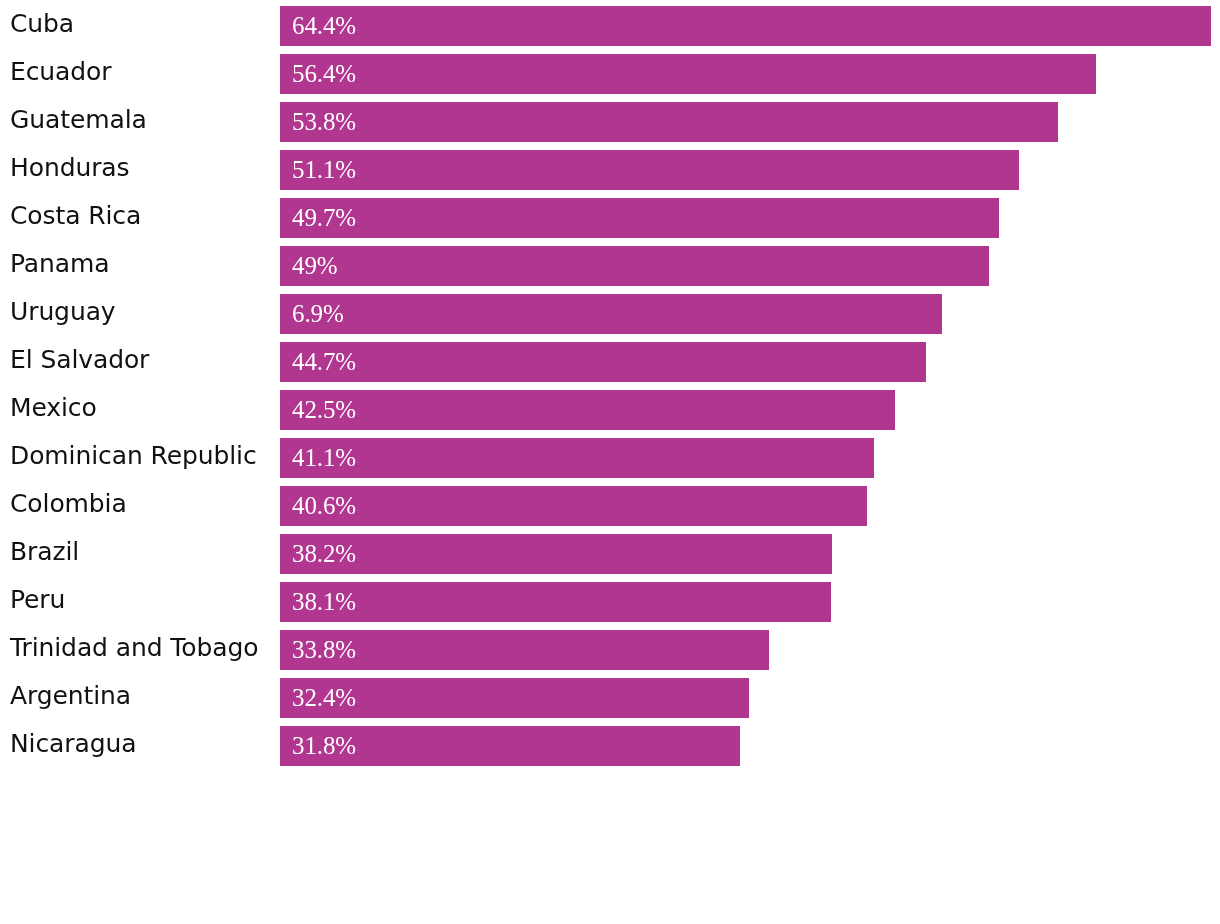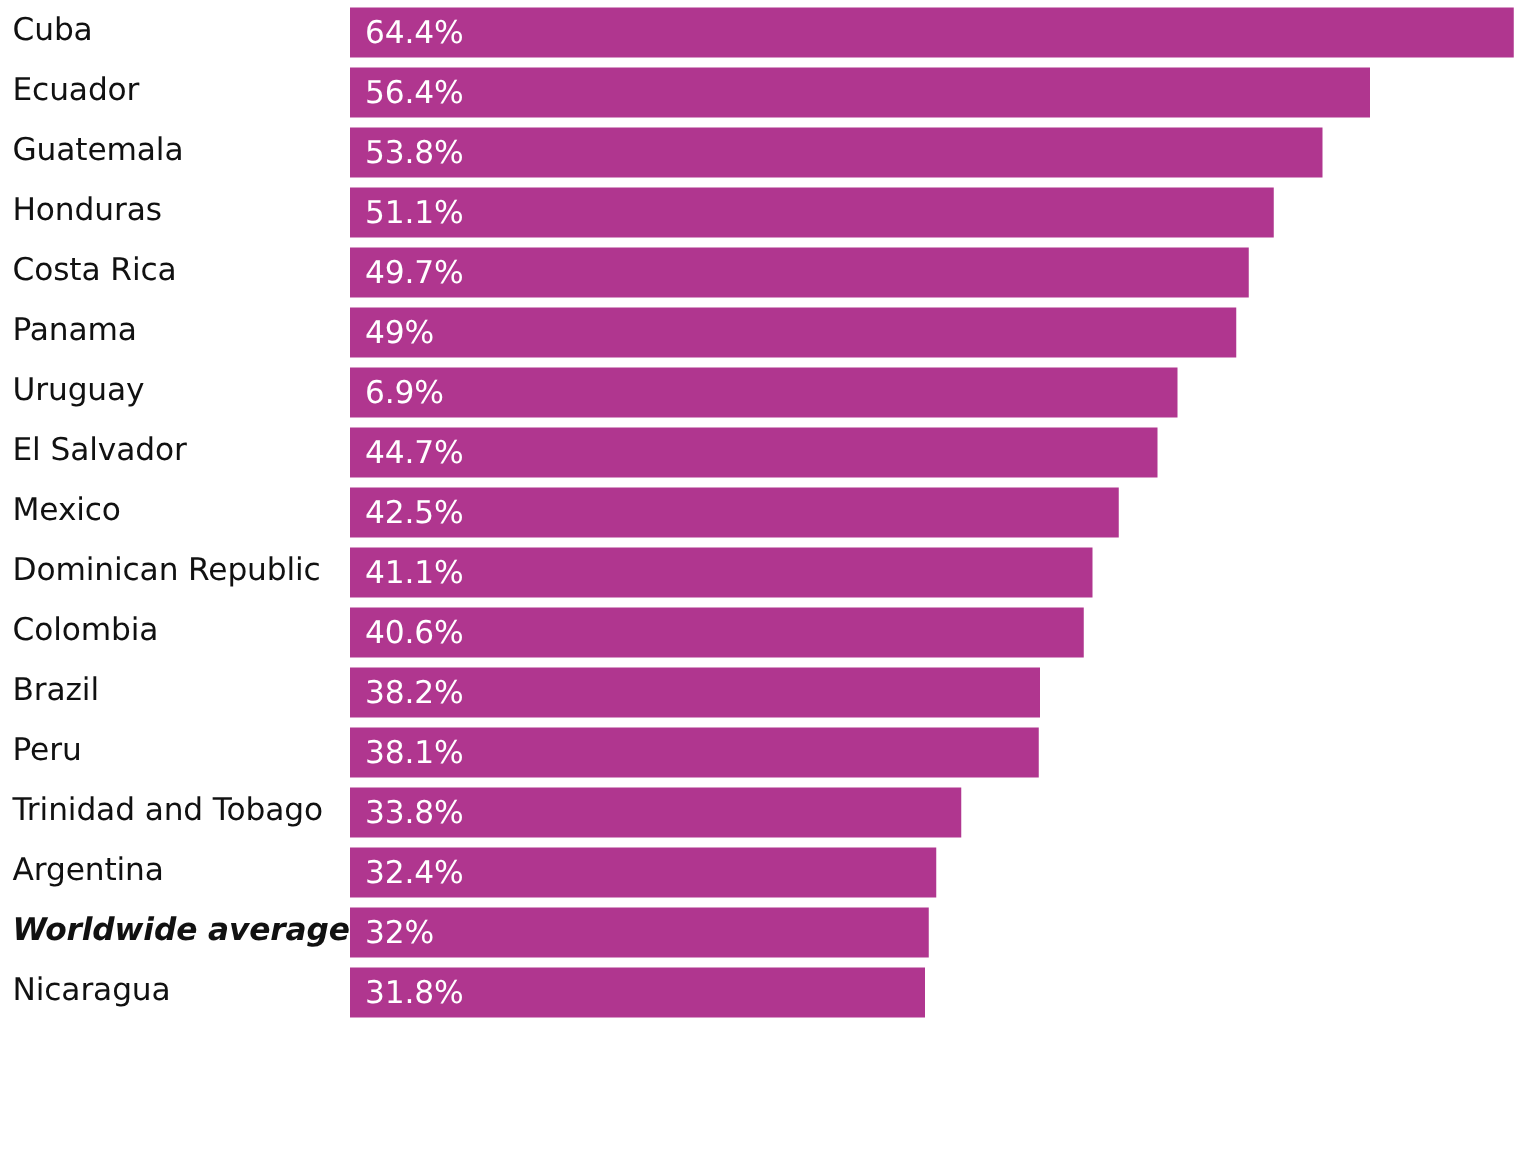--- a/index.html
+++ b/index.html
@@ -38,20 +38,21 @@
   .cat-label.emph {
     font-weight: bold;
     font-style: italic;
   }
   .bar-track {
     position: absolute;
     left: 280px;
     top: 0;
     height: 48px;
     width: 940px;
+    font-family: Liberation Serif, serif;
   }
   .bar {
     position: absolute;
     left: 0;
     top: 6px;
     height: 40px;
     background: #b0368f;
   }
   .bar-value {
     position: absolute;
@@ -168,26 +169,19 @@
       </div>
     </div>
     <div class="row">
       <div class="cat-label">Argentina</div>
       <div class="bar-track">
         <div class="bar" style="width: 468.554px; background: rgb(176, 54, 143);"></div>
         <div class="bar-value">32.4%</div>
       </div>
     </div>
     <div class="row">
-      <div class="cat-label emph">Worldwide average</div>
-      <div class="bar-track">
-        <div class="bar" style="width: 462.769px; background: rgb(176, 54, 143);"></div>
-        <div class="bar-value">32%</div>
-      </div>
-    </div>
-    <div class="row">
       <div class="cat-label">Nicaragua</div>
       <div class="bar-track">
         <div class="bar" style="width: 459.877px; background: rgb(176, 54, 143);"></div>
         <div class="bar-value">31.8%</div>
       </div>
     </div>
   </div>
 
 </body></html>

